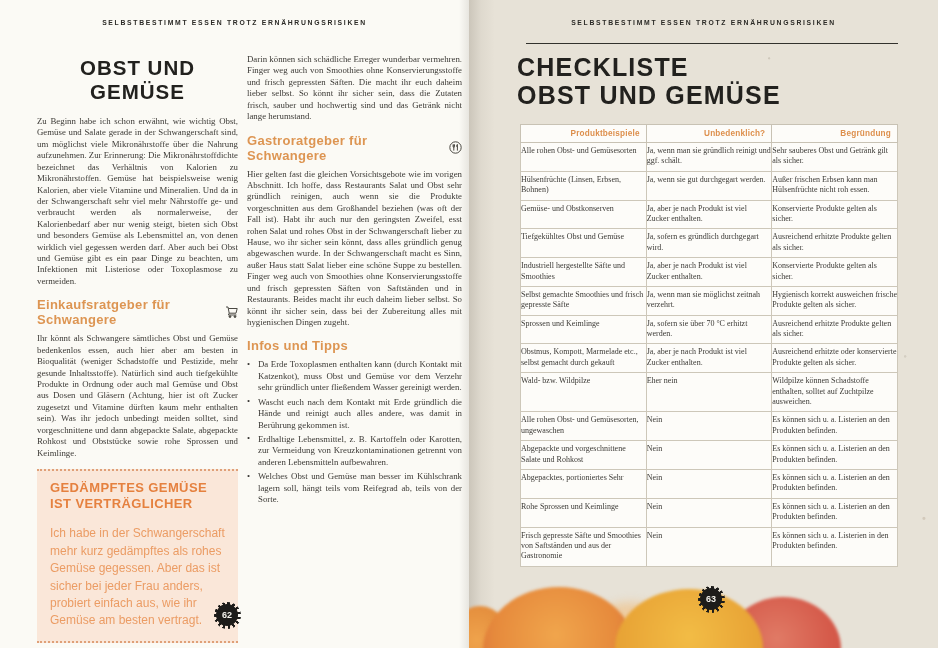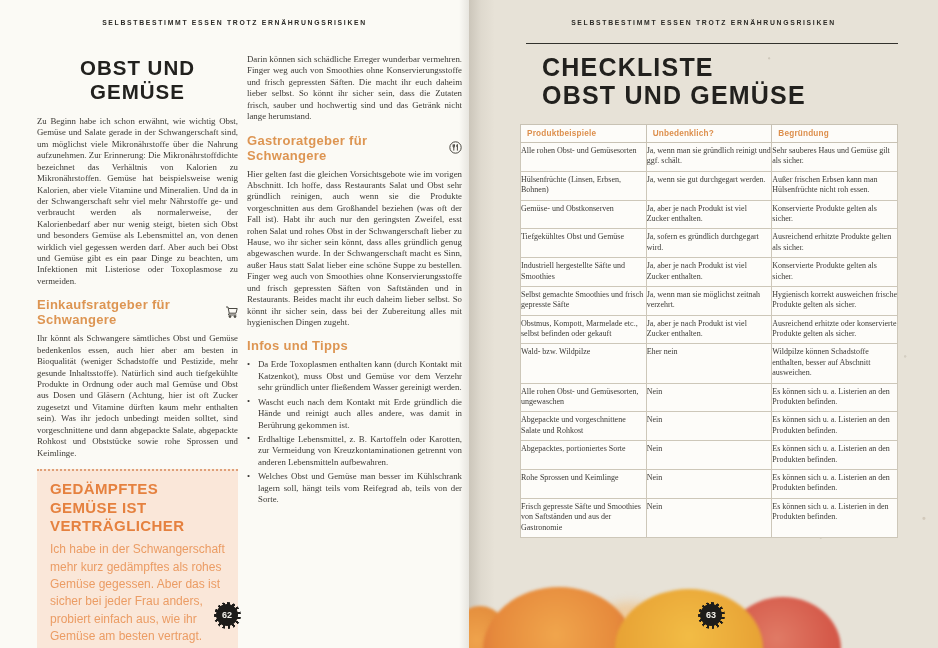--- a/index.html
+++ b/index.html
@@ -26,45 +26,45 @@
   .col{width:201px;}
   .col2{width:215px;padding-top:2px;}
   .page-title{font-family:"Liberation Sans",sans-serif;font-weight:bold;font-size:20.5px;letter-spacing:1px;
     color:#22211e;text-align:center;margin:4px 0 12px;}
   p.body{font-size:8.8px;line-height:1.3;text-align:justify;color:#3c3a36;margin:0 0 8px;hyphens:auto;}
   h2.sub{display:flex;align-items:center;gap:2px;font-family:"Liberation Sans",sans-serif;font-weight:bold;
     font-size:13px;letter-spacing:.3px;color:#dd9552;margin:10px 0 6px;}
   h2.sub .ic{flex:0 0 auto;color:#4a4842;}
   .callout{background:#fae7d9;border-top:2px dotted #dfa078;border-bottom:2px dotted #dfa078;
     padding:9px 13px 11px;margin-top:10px;}
-  .callout h3{font-family:"Liberation Sans",sans-serif;font-weight:bold;font-size:15px;letter-spacing:.4px;
-    line-height:1.25;color:#e5813f;margin:0 0 5px;}
+  .callout h3{font-family:"Liberation Sans",sans-serif;font-weight:bold;font-size:13px;letter-spacing:.4px;
+    line-height:1.25;color:#e5813f;margin:0 0 13px;}
   .callout p{font-family:"Liberation Sans",sans-serif;font-size:12px;line-height:1.45;color:#eb9c64;margin:0;}
   ul.tips{list-style:none;margin:2px 0 0;padding:0;}
   ul.tips li{position:relative;padding-left:11px;font-size:8.8px;line-height:1.3;text-align:justify;
     color:#3c3a36;margin-bottom:3px;hyphens:auto;}
   ul.tips li::before{content:'•';position:absolute;left:0;top:-0.5px;color:#3c3a36;}
   
   .rule{position:absolute;top:43px;left:57px;width:372px;height:1px;background:#33322d;}
-  .check-title{position:absolute;top:53px;left:73px;margin:0;font-family:"Liberation Sans",sans-serif;
+  .check-title{position:absolute;top:53px;left:48px;margin:0;font-family:"Liberation Sans",sans-serif;
     font-weight:bold;font-size:25px;line-height:1.12;letter-spacing:1.2px;color:#22211e;}
   table.checklist{position:absolute;top:124px;left:51px;width:378px;border-collapse:collapse;
     background:#fdfcf9;table-layout:fixed;}
   table.checklist th{width:33%;font-family:"Liberation Sans",sans-serif;font-weight:bold;font-size:8.2px;
-    letter-spacing:.2px;color:#dd8f4c;text-align:left;padding:4px 6px;border:1px solid #c8c2b4;}
+    letter-spacing:.2px;color:#dd8f4c;text-align:right;padding:4px 6px;border:1px solid #c8c2b4;}
   table.checklist td{font-size:8px;line-height:1.3;color:#3c3a36;vertical-align:top;
     padding:3px 0 4px;border:1px solid #cdc7b9;}
   
   .badge{position:absolute;width:22px;height:22px;border-radius:50%;background:#1d1c1a;color:#f4f2ec;
     display:flex;align-items:center;justify-content:center;font-family:"Liberation Sans",sans-serif;
     font-weight:bold;font-size:9px;z-index:6;}
   .badge::before{content:'';position:absolute;inset:-2.5px;border-radius:50%;z-index:-1;
     background:repeating-conic-gradient(#1d1c1a 0deg 11deg, transparent 11deg 24deg);}
   .badge-left{left:216px;top:604px;}
-  .badge-right{left:231px;top:604px;}
+  .badge-right{left:231px;top:588px;}
   
   .blob{position:absolute;border-radius:50%;filter:blur(1.5px);}
   .blob-wash{left:112px;top:602px;width:100px;height:80px;filter:blur(5px);
     background:radial-gradient(circle, rgba(242,203,152,.95), rgba(238,190,130,.6) 70%, transparent);}
   .blob-lobe{left:-22px;top:606px;width:66px;height:86px;
     background:radial-gradient(circle at 45% 40%, #efa34c, #e28a3a 65%, #d97a33);}
   .blob-orange{left:14px;top:587px;width:152px;height:126px;
     background:radial-gradient(circle at 48% 38%, #f0a54c, #e68a3c 55%, #d9703a 82%, #d2683a);}
   .blob-red{left:256px;top:597px;width:116px;height:104px;
     background:radial-gradient(circle at 45% 40%, #e07a65, #d55a4a 60%, #cc4f43);}
@@ -148,21 +148,21 @@
           <th>Produktbeispiele</th>
           <th>Unbedenklich?</th>
           <th>Begründung</th>
         </tr>
       </thead>
       <tbody>
 
           <tr>
             <td>Alle rohen Obst- und Gemüsesorten</td>
             <td>Ja, wenn man sie gründlich reinigt und ggf. schält.</td>
-            <td>Sehr sauberes Haus und Gemüse gilt als sicher.</td>
+            <td>Sehr sauberes Obst und Getränk gilt als sicher.</td>
           </tr>
 
 
           <tr>
             <td>Hülsenfrüchte (Linsen, Erbsen, Bohnen)</td>
             <td>Ja, wenn sie gut durchgegart werden.</td>
             <td>Außer frischen Erbsen kann man Hülsenfrüchte nicht roh essen.</td>
           </tr>
 
           <tr>
@@ -182,47 +182,52 @@
             <td>Ja, aber je nach Produkt ist viel Zucker enthalten.</td>
             <td>Konservierte Produkte gelten als sicher.</td>
           </tr>
 
           <tr>
             <td>Selbst gemachte Smoothies und frisch gepresste Säfte</td>
             <td>Ja, wenn man sie möglichst zeitnah verzehrt.</td>
             <td>Hygienisch korrekt ausweichen frische Produkte gelten als sicher.</td>
           </tr>
 
-
-          <tr>
-            <td>Obstmus, Kompott, Marmelade etc., selbst befinden oder gekauft</td>
+          <tr>
+            <td>Sprossen und Keimlinge</td>
+            <td>Ja, sofern sie über 70 °C erhitzt werden.</td>
+            <td>Ausreichend erhitzte Produkte gelten als sicher.</td>
+          </tr>
+
+          <tr>
+            <td>Obstmus, Kompott, Marmelade etc., selbst gemacht durch gekauft</td>
             <td>Ja, aber je nach Produkt ist viel Zucker enthalten.</td>
             <td>Ausreichend erhitzte oder konservierte Produkte gelten als sicher.</td>
           </tr>
 
           <tr>
             <td>Wald- bzw. Wildpilze</td>
             <td>Eher nein</td>
-            <td>Wildpilze können Schadstoffe enthalten, besser auf Abschnitt ausweichen.</td>
+            <td>Wildpilze können Schadstoffe enthalten, solltet auf Zuchtpilze ausweichen.</td>
           </tr>
 
           <tr>
             <td>Alle rohen Obst- und Gemüsesorten, ungewaschen</td>
             <td>Nein</td>
             <td>Es können sich u. a. Listerien an den Produkten befinden.</td>
           </tr>
 
           <tr>
             <td>Abgepackte und vorgeschnittene Salate und Rohkost</td>
             <td>Nein</td>
             <td>Es können sich u. a. Listerien an den Produkten befinden.</td>
           </tr>
 
           <tr>
-            <td>Abgepacktes, portioniertes Sorte</td>
+            <td>Abgepacktes, portioniertes Sehr</td>
             <td>Nein</td>
             <td>Es können sich u. a. Listerien an den Produkten befinden.</td>
           </tr>
 
           <tr>
             <td>Rohe Sprossen und Keimlinge</td>
             <td>Nein</td>
             <td>Es können sich u. a. Listerien an den Produkten befinden.</td>
           </tr>
 

